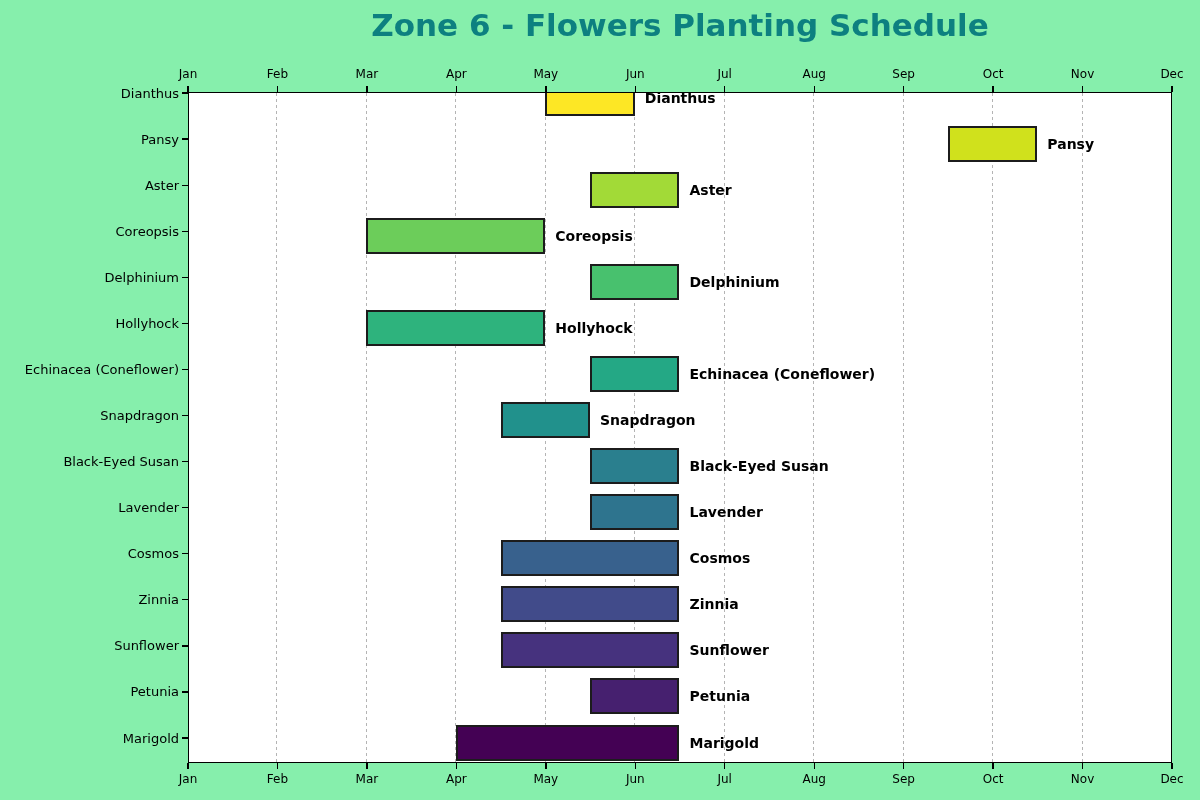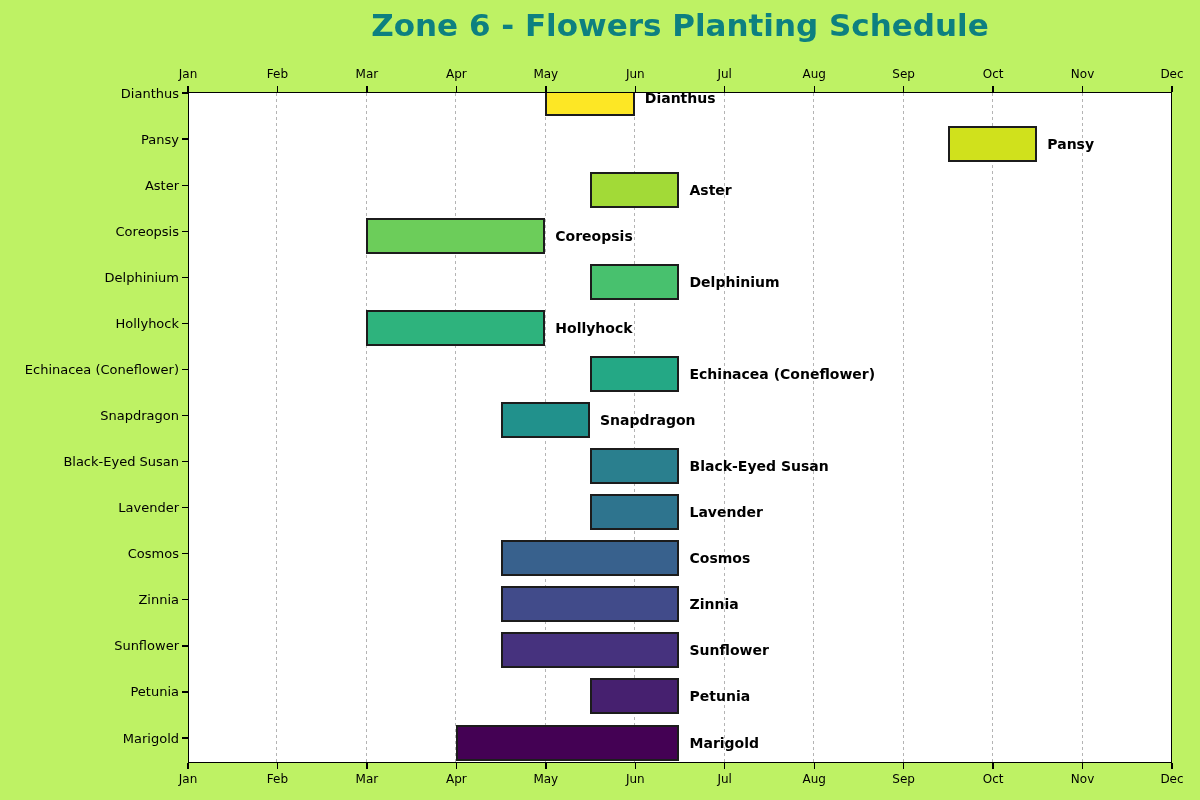--- a/index.html
+++ b/index.html
@@ -1,17 +1,17 @@
 <!DOCTYPE html>
 <html><head>
 <meta charset="utf-8">
 <style>
   html,body{margin:0;padding:0;background:#fff;}
   .fig{
-    position:relative;width:1200px;height:800px;background:#bef264;overflow:hidden;
+    position:relative;width:1200px;height:800px;background:#86efac;overflow:hidden;
     font-family:"DejaVu Sans","Liberation Sans",sans-serif;
   }
   .chart-title{
     position:absolute;left:188px;top:7px;width:984px;height:42px;
     text-align:center;font-size:31px;font-weight:bold;letter-spacing:0;
     white-space:nowrap;
   }
   .plot-frame{
     position:absolute;left:188px;top:92px;width:984px;height:671px;
     border:1.5px solid #000;box-sizing:border-box;overflow:hidden;background:#fff;

